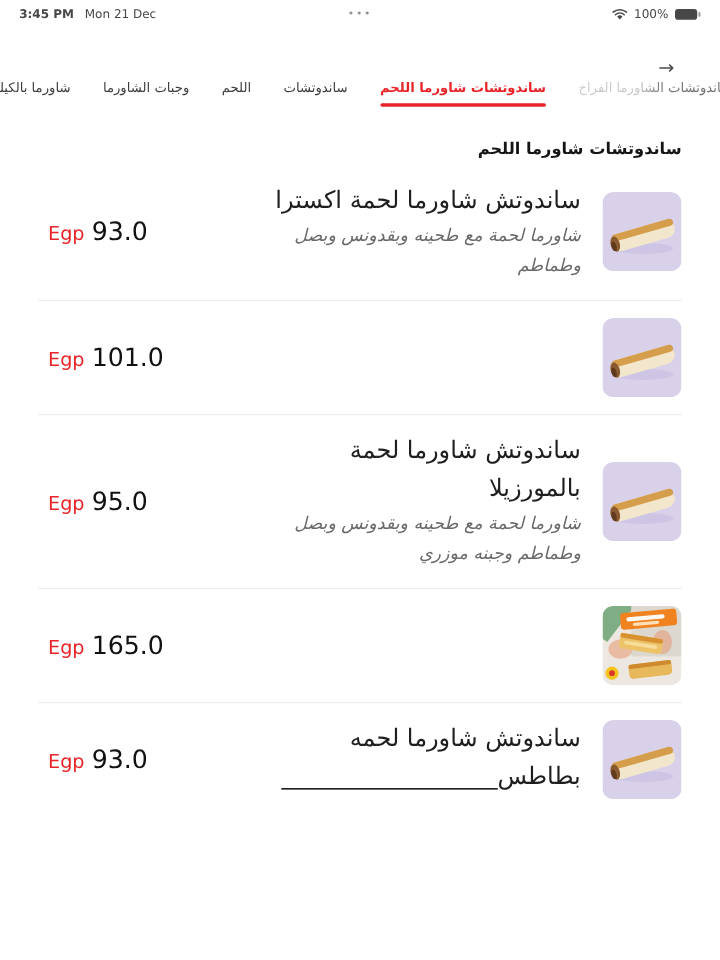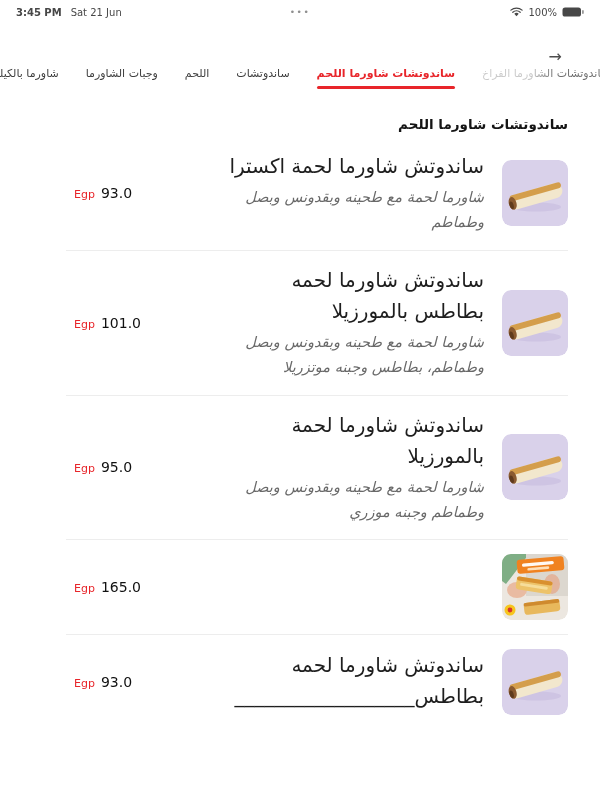--- a/index.html
+++ b/index.html
@@ -56,47 +56,47 @@
     text-align:right; direction:rtl;
     font-size:13.5px; font-weight:bold; color:#151515;
   }
 
   
   .menu {
     position:absolute; top:137px; left:0; right:0; bottom:-120px;
     padding:0 32px; direction:rtl; overflow:hidden;
   }
   .menu-item {
-    display:flex; align-items:center; padding:14px 0; cursor:pointer;margin-left:34px;
+    display:flex; align-items:center; padding:14px 0; cursor:pointer;
   }
   .menu-item + .menu-item { border-top:1px solid #ededed; }
   .thumb {
     width:66px; height:66px; border-radius:9px; flex:0 0 auto;
     margin-left:18px; overflow:hidden;
   }
   .thumb svg { display:block; }
   .item-text { width:258px; text-align:right; }
   .item-title { font-size:20px; color:#1e1e1e; line-height:1.55; }
   .item-desc  { font-size:14.5px; color:#696969; line-height:1.75; margin-top:3px;font-style:italic; }
   .price {
     direction:ltr; display:flex; align-items:baseline; gap:6px;
     margin-right:auto; margin-left:8px; flex:0 0 auto;
   }
-  .price .cur { color:#e8252a; font-size:11px; }
-  .price .val { color:#111; font-size:14px; }
+  .price .cur { color:#e8252a; font-size:16px; }
+  .price .val { color:#111; font-size:21px; }
 </style>
 </head>
 <body>
 
 <div class="screen">
 
   <header class="status-bar">
     <div class="sb-left">
       <span class="sb-time">3:45 PM</span>
-      <span class="sb-date">Sat 21 Jun</span>
+      <span class="sb-date">Mon 21 Dec</span>
     </div>
     <div class="sb-center">•••</div>
     <div class="sb-right">
       <span>
         <svg class="wifi-svg" width="13" height="10" viewBox="0 0 13 10">
           <path d="M0.9 3.1 a8.6 8.6 0 0 1 11.2 0" stroke="#474747" stroke-width="1.25" fill="none" stroke-linecap="round"></path>
           <path d="M2.8 5.3 a5.6 5.6 0 0 1 7.4 0" stroke="#474747" stroke-width="1.25" fill="none" stroke-linecap="round"></path>
           <path d="M6.5 9.2 L8.7 6.7 a3.4 3.4 0 0 0 -4.4 0 Z" fill="#474747"></path>
         </svg>
       </span>
@@ -157,24 +157,20 @@
           <rect width="66" height="66" rx="9" fill="#d9d1ea"></rect>
           <ellipse cx="34" cy="47" rx="25" ry="4.5" fill="#c5b9dd" opacity="0.55"></ellipse>
           <g transform="rotate(-16 33 36)">
             <rect x="6" y="29" width="55" height="15" rx="7.5" fill="#f2e7cd"></rect>
             <rect x="8" y="29" width="53" height="6" rx="3" fill="#d29a44" opacity="0.95"></rect>
             <ellipse cx="9.5" cy="37" rx="3.8" ry="6.5" fill="#8a5a30"></ellipse>
             <ellipse cx="8" cy="38.5" rx="2" ry="4" fill="#5f3a1c"></ellipse>
           </g>
         </svg>
       </div>
-      <div class="item-text">
-        <div class="item-title">ساندوتش شاورما لحمه بطاطس بالمورزيلا</div>
-        <div class="item-desc">شاورما لحمة مع طحينه وبقدونس وبصل وطماطم، بطاطس وجبنه موتزريلا</div>
-      </div>
       <div class="price">
         <span class="cur">Egp</span>
         <span class="val">101.0</span>
       </div>
     </div>
 
     <div class="menu-item">
       <div class="thumb">
         <svg width="66" height="66" viewBox="0 0 66 66">
           <rect width="66" height="66" rx="9" fill="#d9d1ea"></rect>

